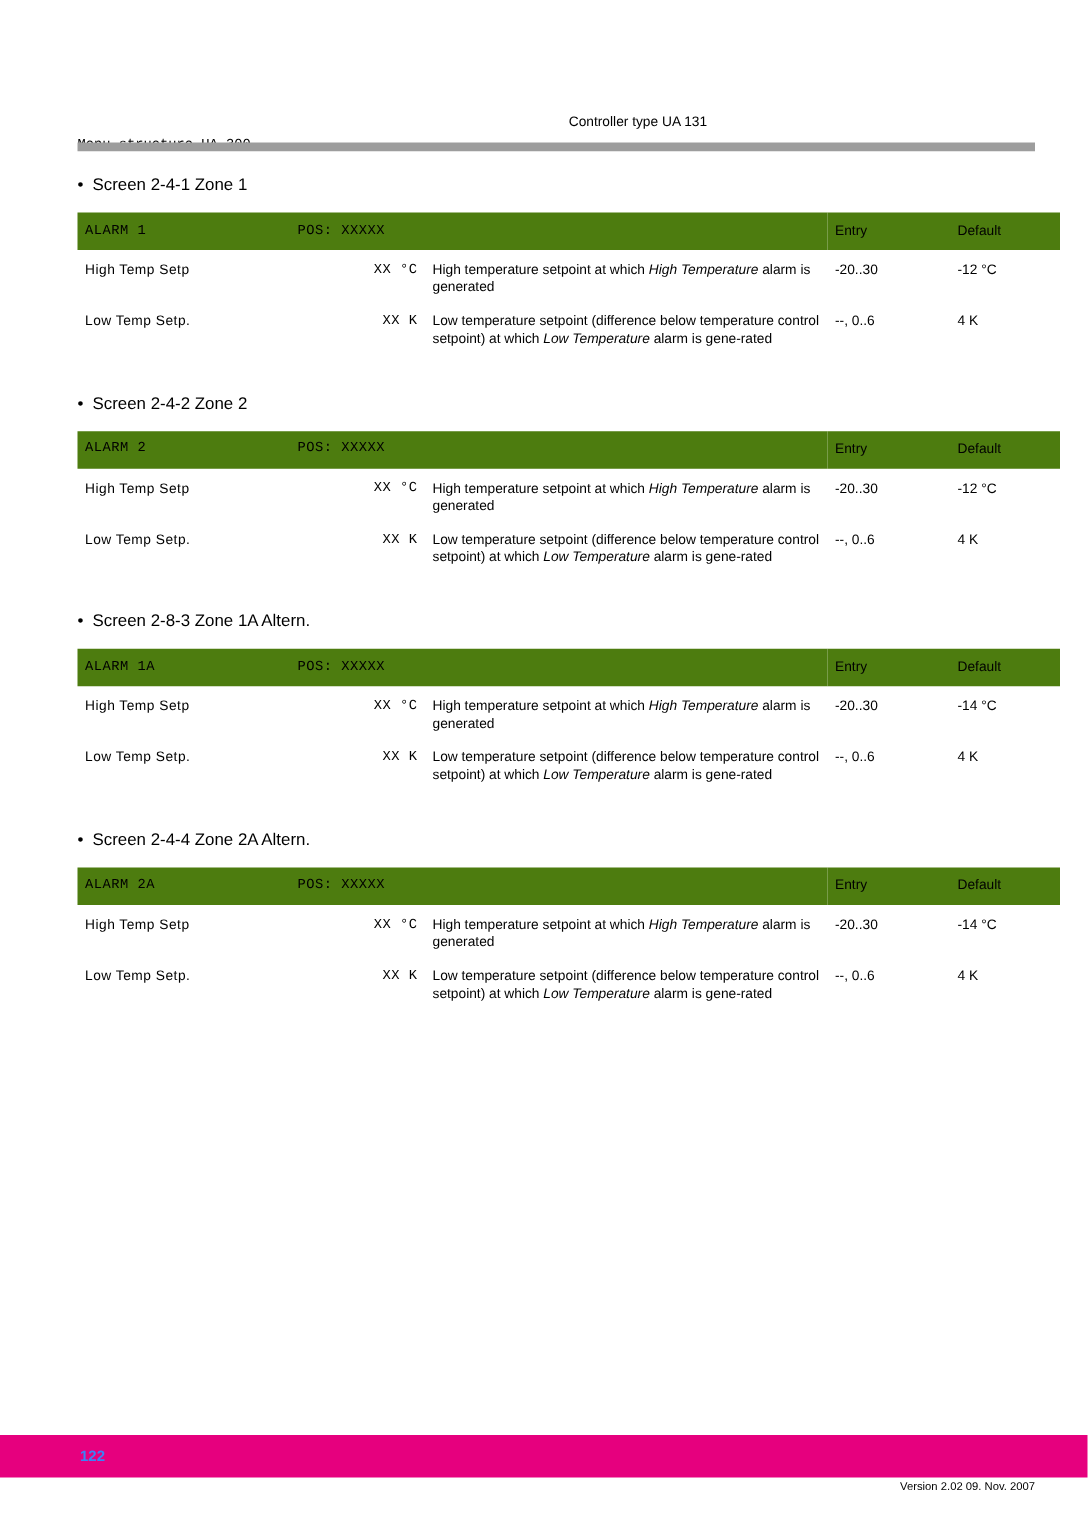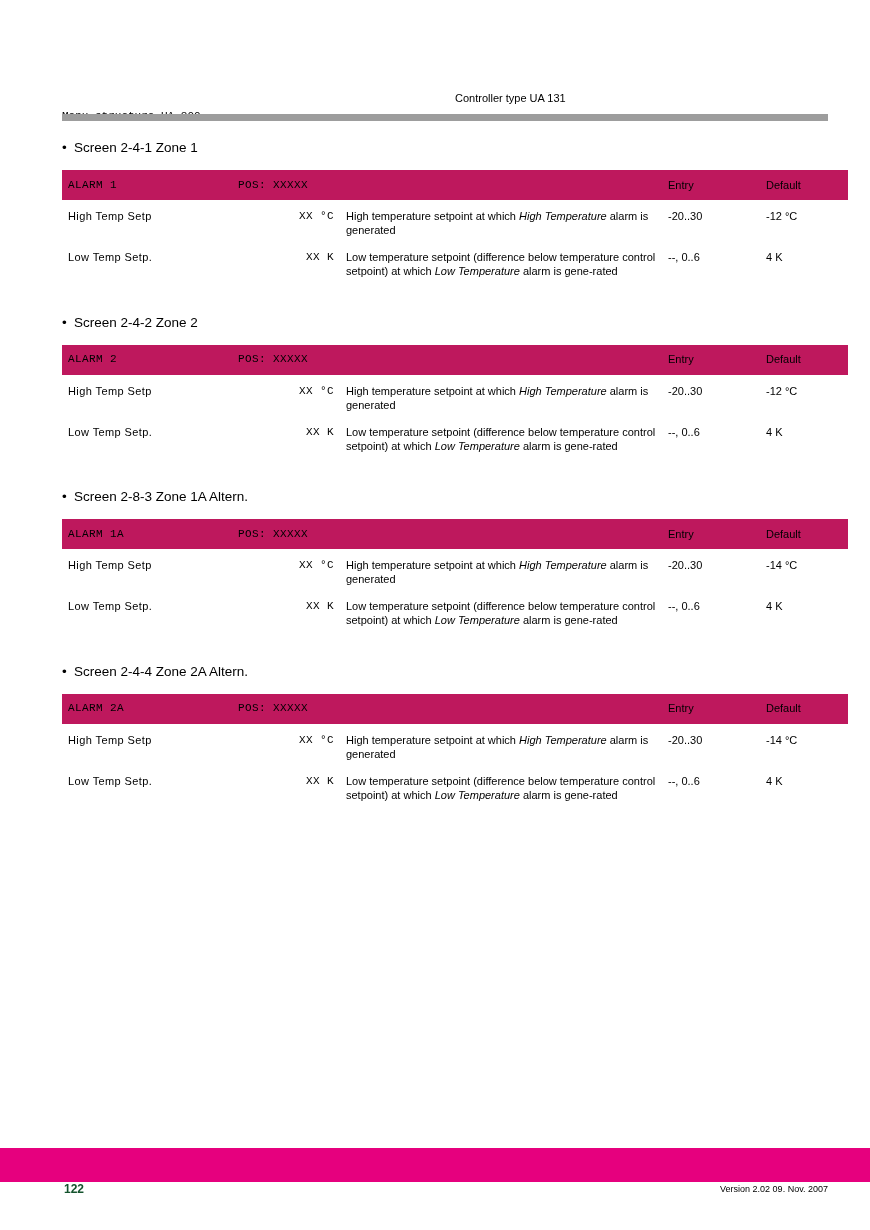--- a/index.html
+++ b/index.html
@@ -81,21 +81,21 @@
   }
 
   table.menu-table {
     border-collapse: collapse;
     width: 726px;
     margin-left: 0;
     margin-bottom: 32px;
     table-layout: fixed;
   }
   table.menu-table thead th {
-    background: #be185d;
+    background: #4d7c0f;
     font-weight: normal;
     text-align: left;
     vertical-align: middle;
     height: 23px;
     padding: 3px 6px 4px 6px;
     font-size: 11px;
     color: #000;
   }
   table.menu-table thead th.mono {
     font-family: "Liberation Mono", "DejaVu Sans Mono", monospace;
@@ -145,24 +145,24 @@
     position: absolute;
     left: 0;
     top: 1148px;
     width: 870px;
     height: 34px;
     background: #e6007e;
   }
   .page-number {
     position: absolute;
     left: 64px;
-    top: 1182px;
+    top: 1158px;
     font-size: 12px;
     font-weight: bold;
-    color: #14532d;
+    color: #3b82f6;
   }
   .footer-version {
     position: absolute;
     right: 42px;
     top: 1184px;
     font-size: 9px;
     color: #000;
     white-space: nowrap;
   }
 </style>

